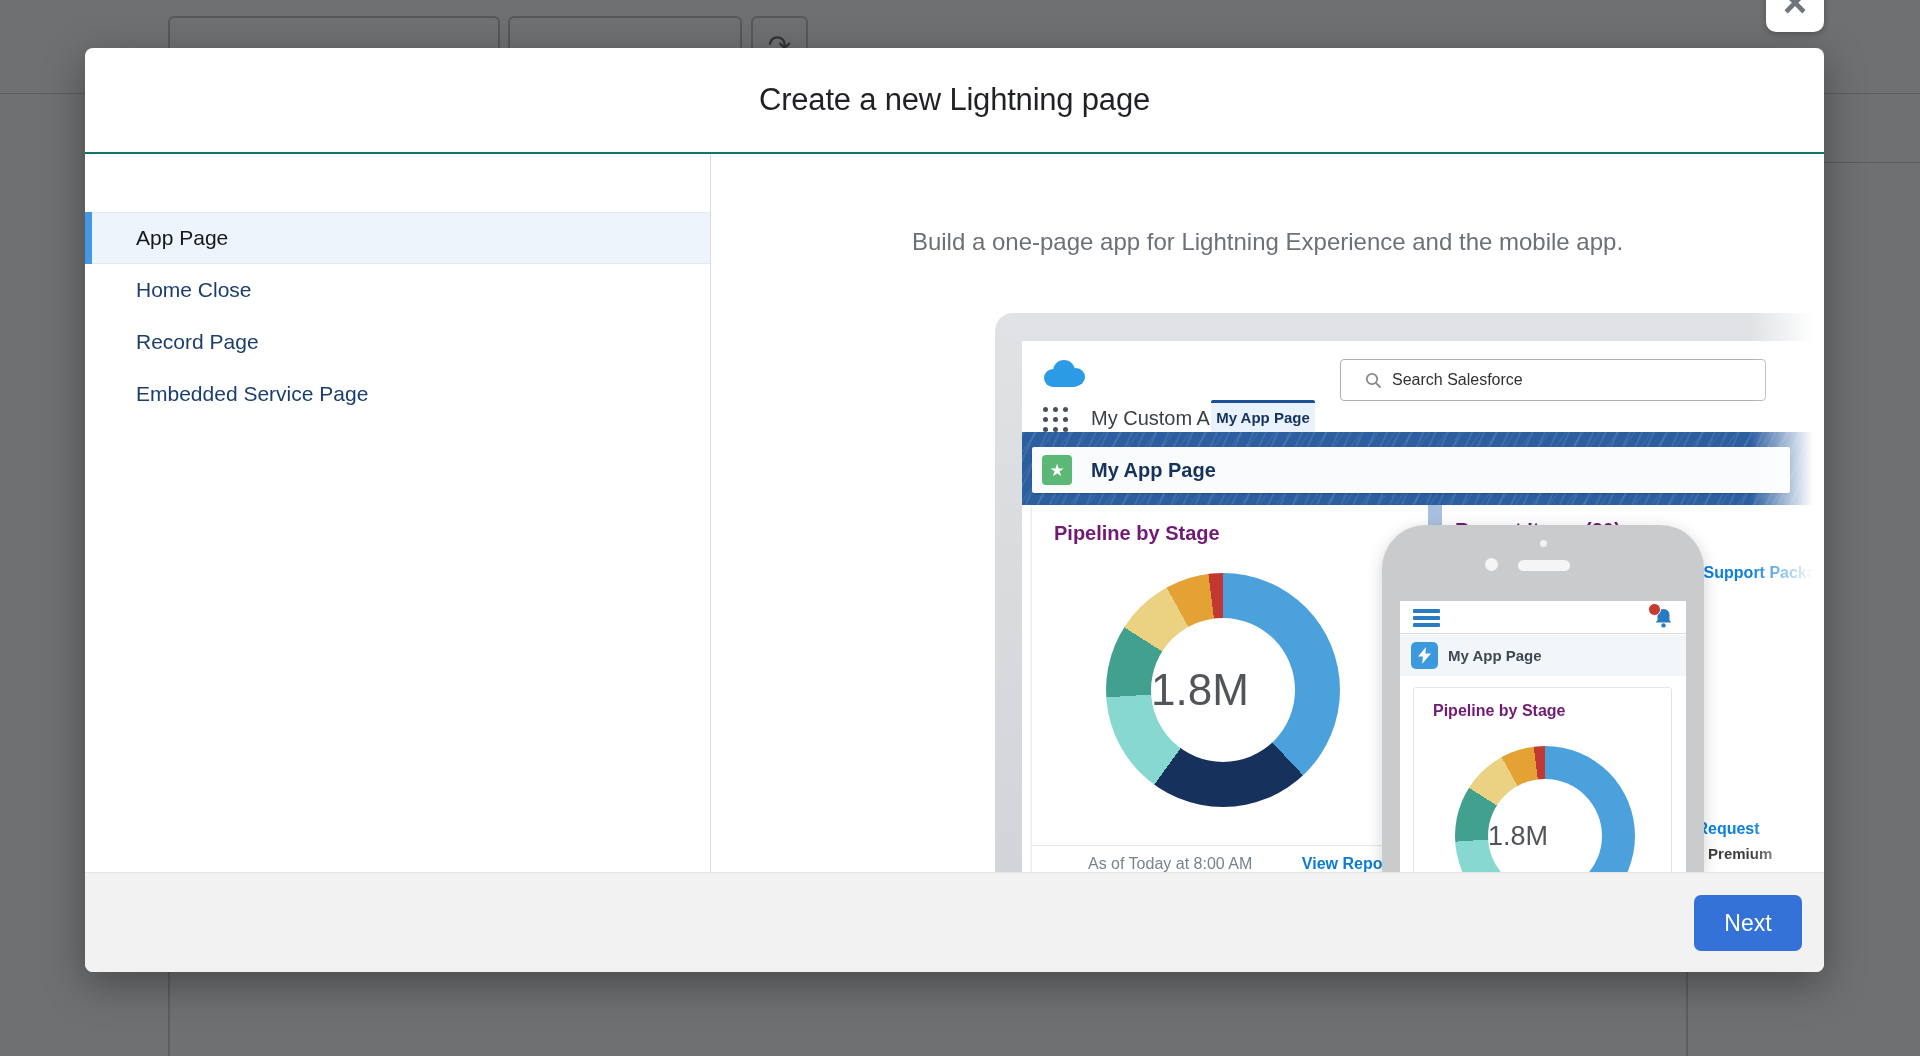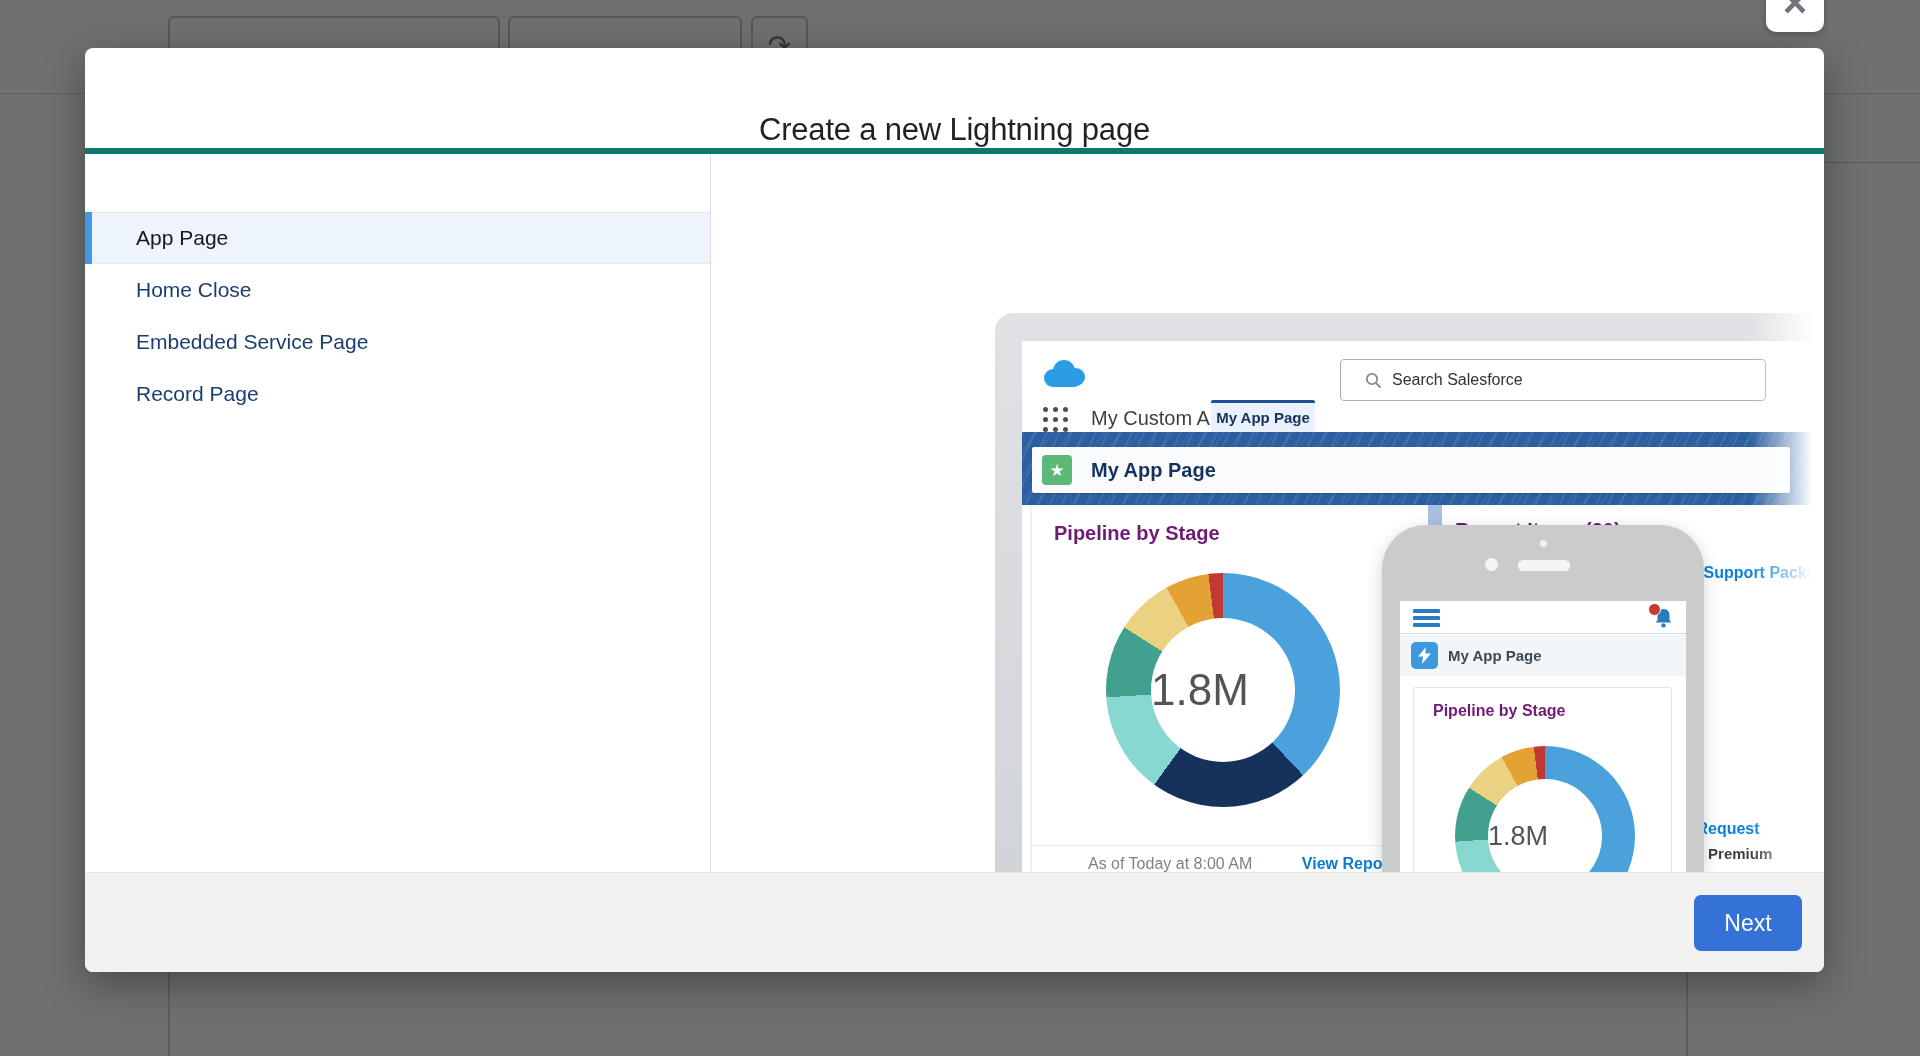--- a/index.html
+++ b/index.html
@@ -18,21 +18,21 @@
   .bg-vline { position:absolute; top:972px; bottom:0; width:2px; background:#d2d2d2; }
   .bg-vline1 { left:168px; } .bg-vline2 { left:1686px; }
 
   .overlay { position:absolute; inset:0; background:rgba(14,16,20,0.60); }
 
   
   .close-btn { position:absolute; left:1766px; top:-26px; width:58px; height:58px; background:#fff; border-radius:10px; display:flex; align-items:center; justify-content:center; font-size:42px; font-weight:bold; color:#6f757b; box-shadow:0 2px 6px rgba(0,0,0,.25); cursor:pointer; line-height:1; }
 
   
   .modal { position:absolute; left:85px; top:48px; width:1739px; height:924px; background:#fff; border-radius:8px; box-shadow:0 12px 40px rgba(0,0,0,.35); }
-  .modal-header { height:106px; display:flex; align-items:flex-end; justify-content:center; border-bottom:6px solid #0f766e; border-radius:8px 8px 0 0; }
+  .modal-header { height:106px; display:flex; align-items:center; justify-content:center; border-bottom:2px solid #0f766e; border-radius:8px 8px 0 0; }
   .modal-title { font-size:31px; color:#1f2124; letter-spacing:-0.2px; }
   .modal-body { position:relative; height:718px; overflow:hidden; display:flex; }
   .sidebar { position:relative; width:626px; border-right:1px solid #dddbda; padding-top:58px; }
   .side-item { position:relative; height:52px; display:flex; align-items:center; padding-left:51px; font-size:21px; color:#1c3e6e; cursor:pointer; }
   .side-item.selected { background:#eef4fb; color:#16181b; border-top:1px solid #e3e9f0; border-bottom:1px solid #e3e9f0; }
   .side-item.selected::before { content:""; position:absolute; left:0; top:-1px; bottom:-1px; width:7px; background:#4497e2; }
   .panel { position:relative; flex:1; overflow:hidden; }
   .panel-desc { position:absolute; left:0; right:0; top:74px; text-align:center; font-size:24px; color:#6c7177; }
   .modal-footer { position:relative; height:100px; background:#f3f2f2; border-top:1px solid #e5e4e2; border-radius:0 0 8px 8px; }
   .next-btn { position:absolute; right:22px; top:22px; width:108px; height:56px; background:#3472d8; color:#fff; border:none; border-radius:7px; font-size:23px; font-family:inherit; cursor:pointer; }
@@ -124,28 +124,29 @@
     <div class="modal-body">
 
       <div class="sidebar">
         <div class="side-item selected">
           <span>App Page</span>
         </div>
         <div class="side-item">
           <span>Home Close</span>
         </div>
         <div class="side-item">
+          <span>Record Page</span>
+        </div>
+        <div class="side-item">
           <span>Embedded Service Page</span>
         </div>
-        <div class="side-item">
-          <span>Record Page</span>
-        </div>
       </div>
 
       <div class="panel">
+        <div class="panel-desc">Build a one-page app for Lightning Experience and the mobile app.</div>
 
         <div class="desktop">
           <div class="d-frame"></div>
           <div class="d-screen"></div>
 
           <svg class="d-cloud" width="48" height="32" viewBox="0 0 48 32">
             <circle cx="13" cy="19" r="9" fill="#2b9be5"></circle>
             <circle cx="24" cy="12" r="11" fill="#2b9be5"></circle>
             <circle cx="36" cy="18" r="9" fill="#2b9be5"></circle>
             <rect x="9" y="16" width="31" height="12" rx="6" fill="#2b9be5"></rect>

